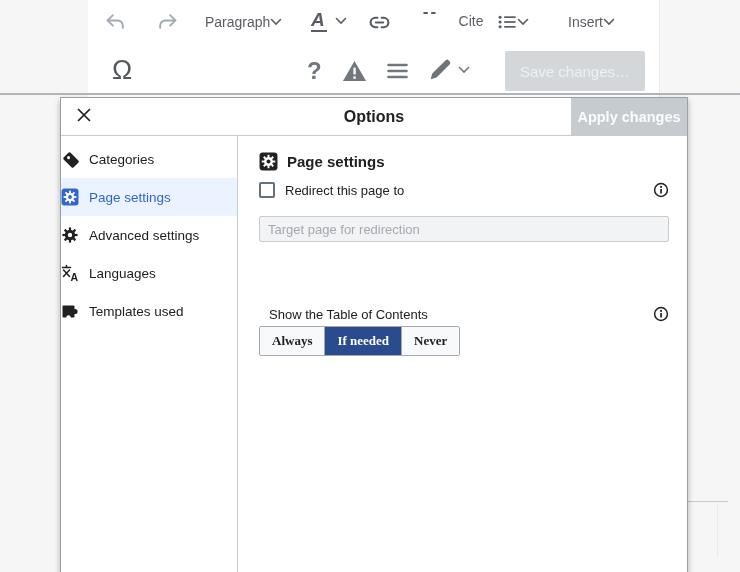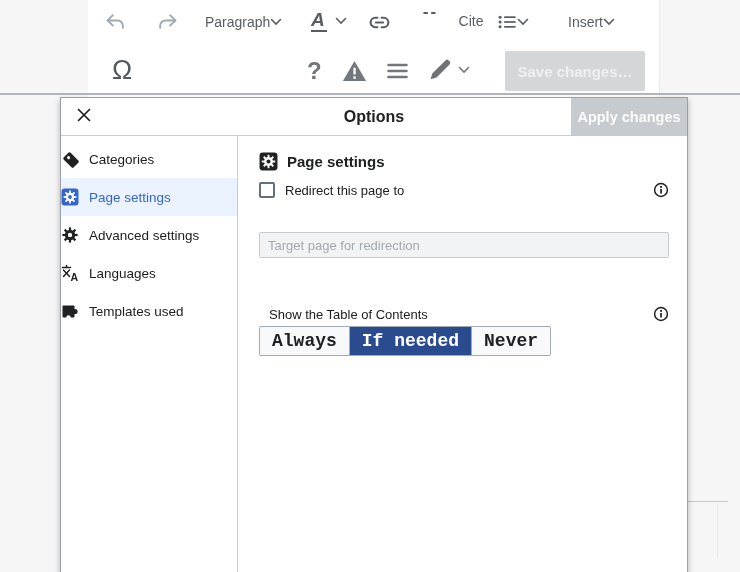--- a/index.html
+++ b/index.html
@@ -21,21 +21,21 @@
   .tb-muted { color: #a2a9b1; }
   .tb-label { white-space: nowrap; }
   .text-style-a { font-size: 19px; font-weight: bold; font-style: italic;
     border-bottom: 2px solid #595d62; line-height: 20px; padding: 0 2px 0 0; }
   .quote-glyph { font-size: 34px; font-weight: bold; line-height: 10px; height: 18px; overflow: hidden;
     display: inline-block; font-family: "DejaVu Serif", serif; letter-spacing: -2px; }
   .omega { font-size: 27px; color: #54595d; line-height: 30px; }
   .help-q { font-size: 24px; font-weight: bold; color: #72777d; }
 
   .save-btn { position: absolute; left: 505px; top: 51px; width: 140px; height: 40px;
-    background: #d3d7da; color: #eef0f1; font-weight: bold; font-size: 15px;
+    background: #d3d7da; color: #eef0f1; font-weight: normal; font-size: 15px;
     border: none; border-radius: 2px; display: flex; align-items: center; justify-content: center;
     cursor: default; }
 
   
   .bg-box-bottom { position: absolute; left: 100px; top: 501px; width: 628px; height: 1px; background: #c6c9cc; }
   .bg-guide-right { position: absolute; left: 717px; top: 504px; width: 1px; height: 54px; background: #e8e9ea; }
 
   
   .editor-paragraph { position: absolute; left: 103px; top: 514px; width: 560px;
     color: #7f8489; font-size: 14px; letter-spacing: 0.12px; line-height: 27px; cursor: text; }
@@ -71,32 +71,32 @@
   .info-icn { width: 16px; height: 16px; flex: none; margin-left: 10px; cursor: pointer; }
 
   .panel-heading { top: 16px; align-items: center; gap: 9px; font-weight: bold; font-size: 15px; }
   .panel-heading .icn { width: 19px; height: 19px; color: #202122; }
 
   .checkbox { width: 16px; height: 16px; border: 2px solid #64707a; border-radius: 2px;
     background: #fff; flex: none; margin-right: 10px; cursor: pointer; }
   .checkbox.disabled { border: none; background: #c8ccd1; cursor: default; }
 
   .row-redirect { top: 46px; align-items: center; }
-  .row-input { top: 96px; justify-content: flex-end; }
+  .row-input { top: 80px; justify-content: flex-end; }
   .redirect-input { width: 100%; height: 26px; border: 1px solid #c8ccd1; border-radius: 2px;
     background: #f2f3f4; padding: 0 8px; font-size: 13px; font-family: inherit; color: #54595d; }
   .redirect-input::placeholder { color: #a2a9b1; opacity: 1; }
   .row-prevent { top: 122px; }
   .row-prevent .row-label { max-width: 372px; line-height: 16px; }
   .row-toc-label { top: 170px; align-items: center; margin-left: 10px; }
   .row-toc-buttons { top: 190px; }
   .toc-group { display: flex; border: 1px solid #a2a9b1; border-radius: 2px; overflow: hidden; }
-  .toc-btn { height: 28px; line-height: 28px; padding: 0 12px; font-size: 18px; font-weight: bold;
+  .toc-btn { height: 28px; line-height: 28px; padding: 0 12px; font-size: 13px; font-weight: bold;
     background: #f8f9fa; color: #202122; border: none; border-right: 1px solid #a2a9b1;
-    cursor: pointer; font-family: Liberation Mono, monospace; }
+    cursor: pointer; font-family: Liberation Serif, serif; }
   .toc-btn:last-child { border-right: none; }
   .toc-btn.selected { background: #2a4b8d; color: #fff; }
   .row-disable { top: 231px; align-items: center; }
 </style>
 </head>
 <body>
 
 <div id="screen">
 
   <div class="content-column"></div>

